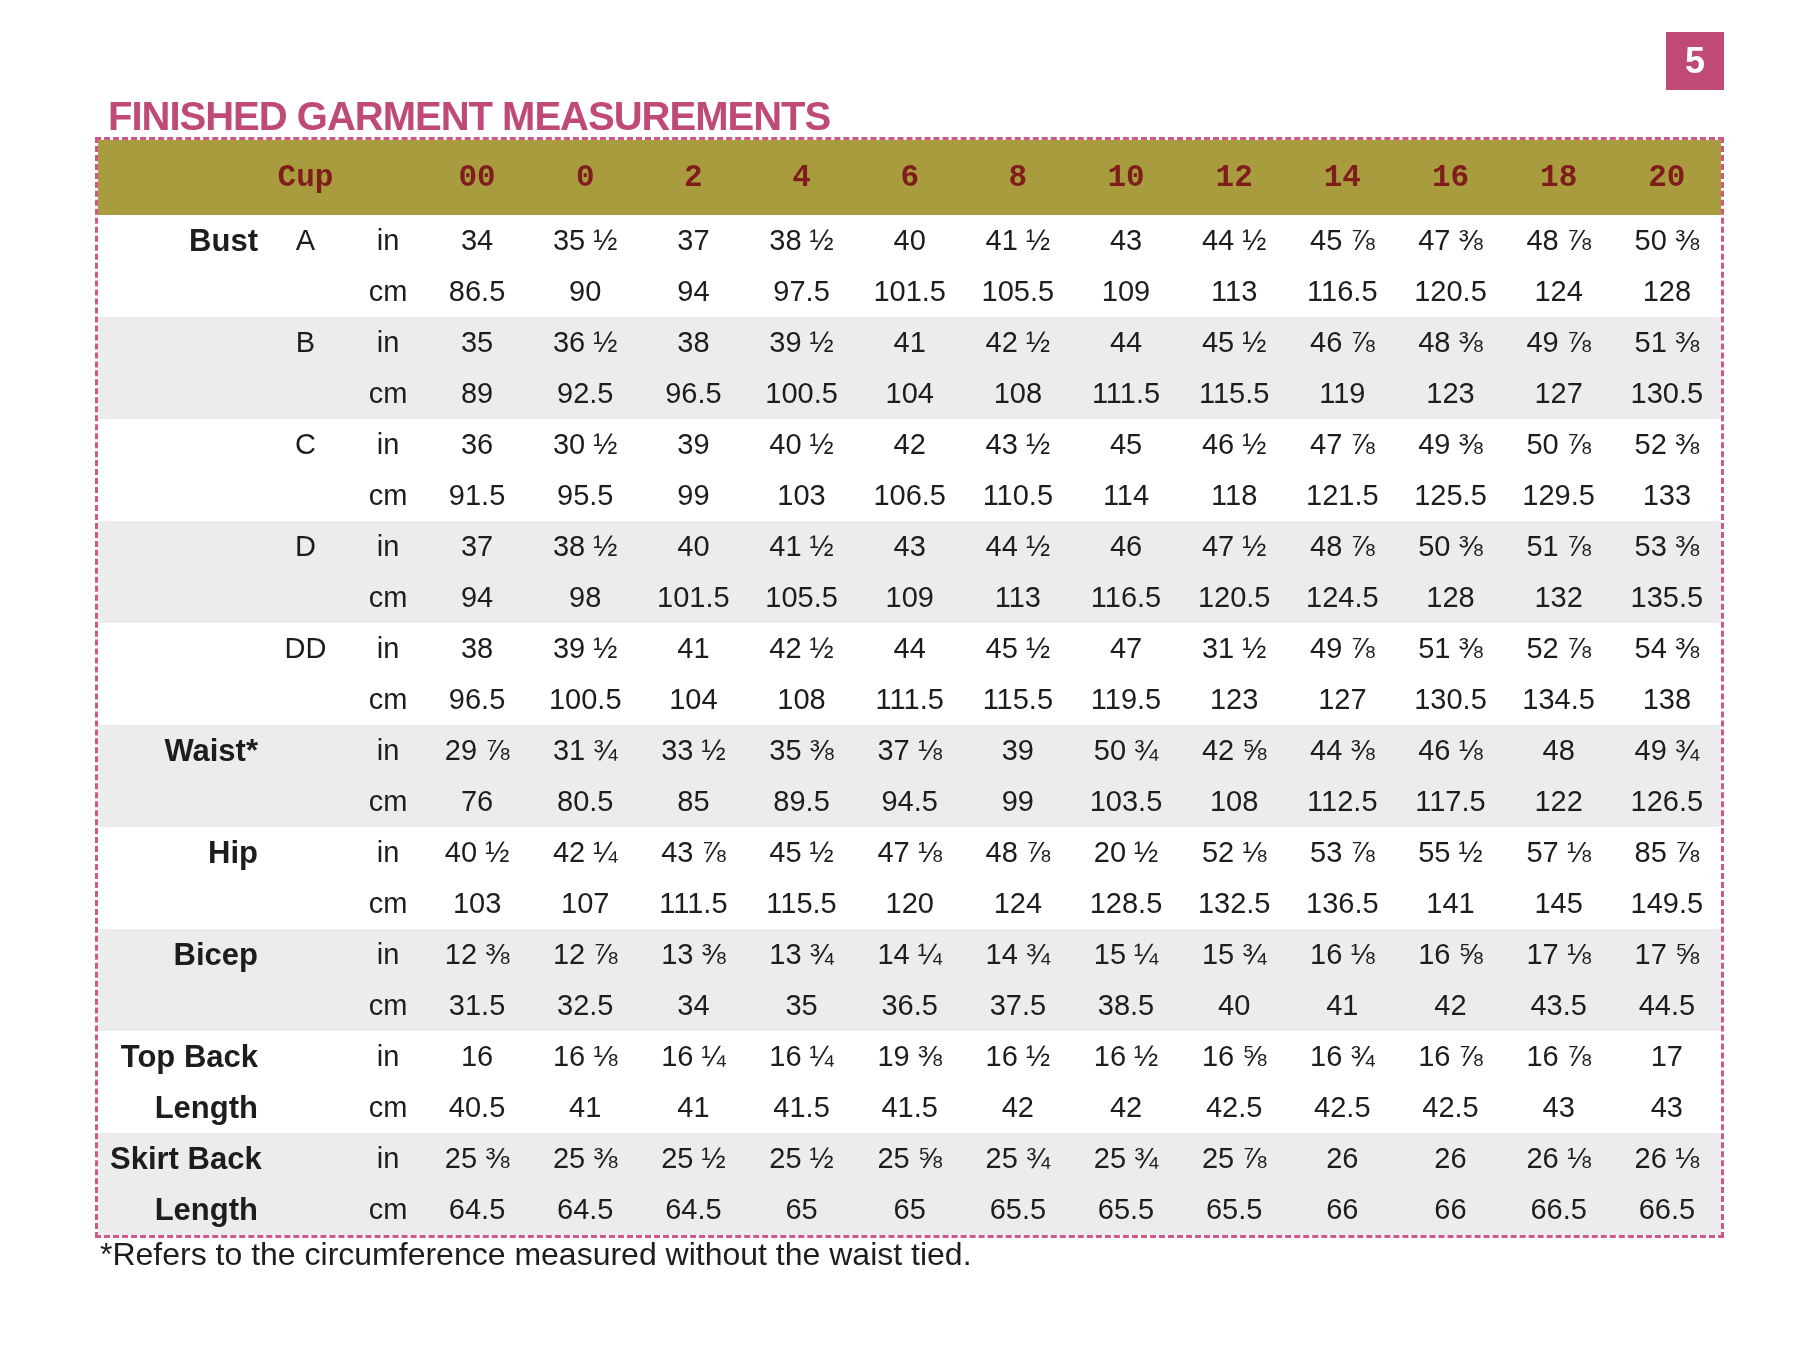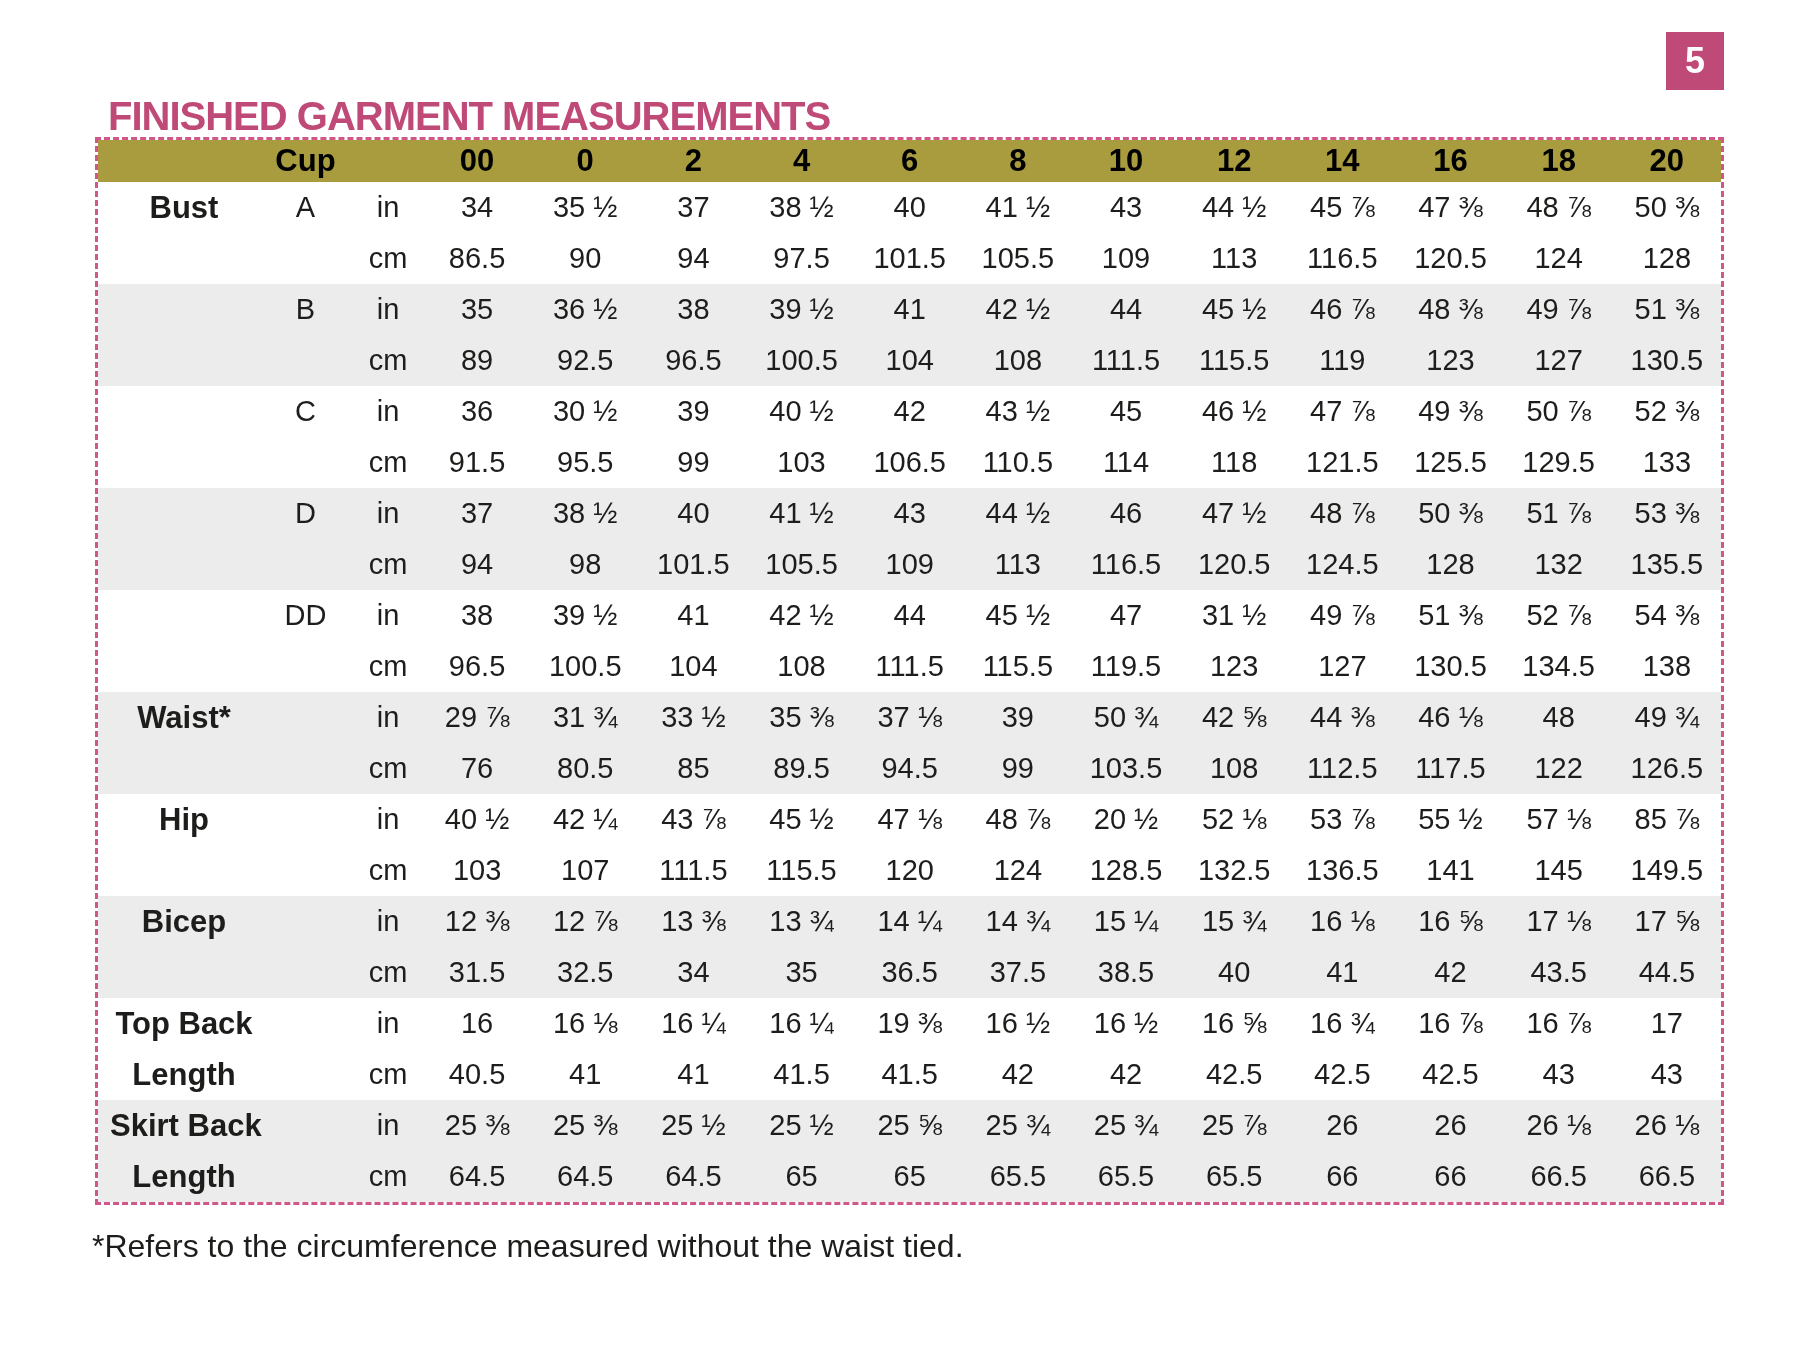--- a/index.html
+++ b/index.html
@@ -49,49 +49,50 @@
   table {
     width: 100%;
     border-collapse: collapse;
     table-layout: fixed;
   }
   col.c-label { width: 160px; }
   col.c-cup   { width: 95px; }
   col.c-unit  { width: 70px; }
   thead th {
     background: var(--olive, #a89c3e);
-    color: #000000;
+    color: #7f1d1d;
     font-size: 31px;
     font-weight: bold;
-    height: 42px;
+    height: 75px;
     text-align: center;
     padding: 0;
     white-space: nowrap;
+    font-family: Liberation Mono, monospace;
   }
   thead th.lbl { text-align: left; }
   tbody td {
     height: 51px;
     font-size: 29px;
     text-align: center;
     padding: 0;
     white-space: nowrap;
     vertical-align: middle;
   }
   tbody td.lbl {
-    text-align: center;
+    text-align: right;
     padding-left: 12px;
     font-weight: bold;
     font-size: 31px;
   }
   tr.alt td { background: var(--row-alt, #ececec); }
   .footnote {
     position: absolute;
     top: 1228px;
     left: 92px;
-    margin: 0;
+    margin: 8px;
     font-size: 32px;
     color: #1d1d1b;
     white-space: nowrap;
   }
 </style>
 </head>
 <body>
 
 <div class="page">
 

